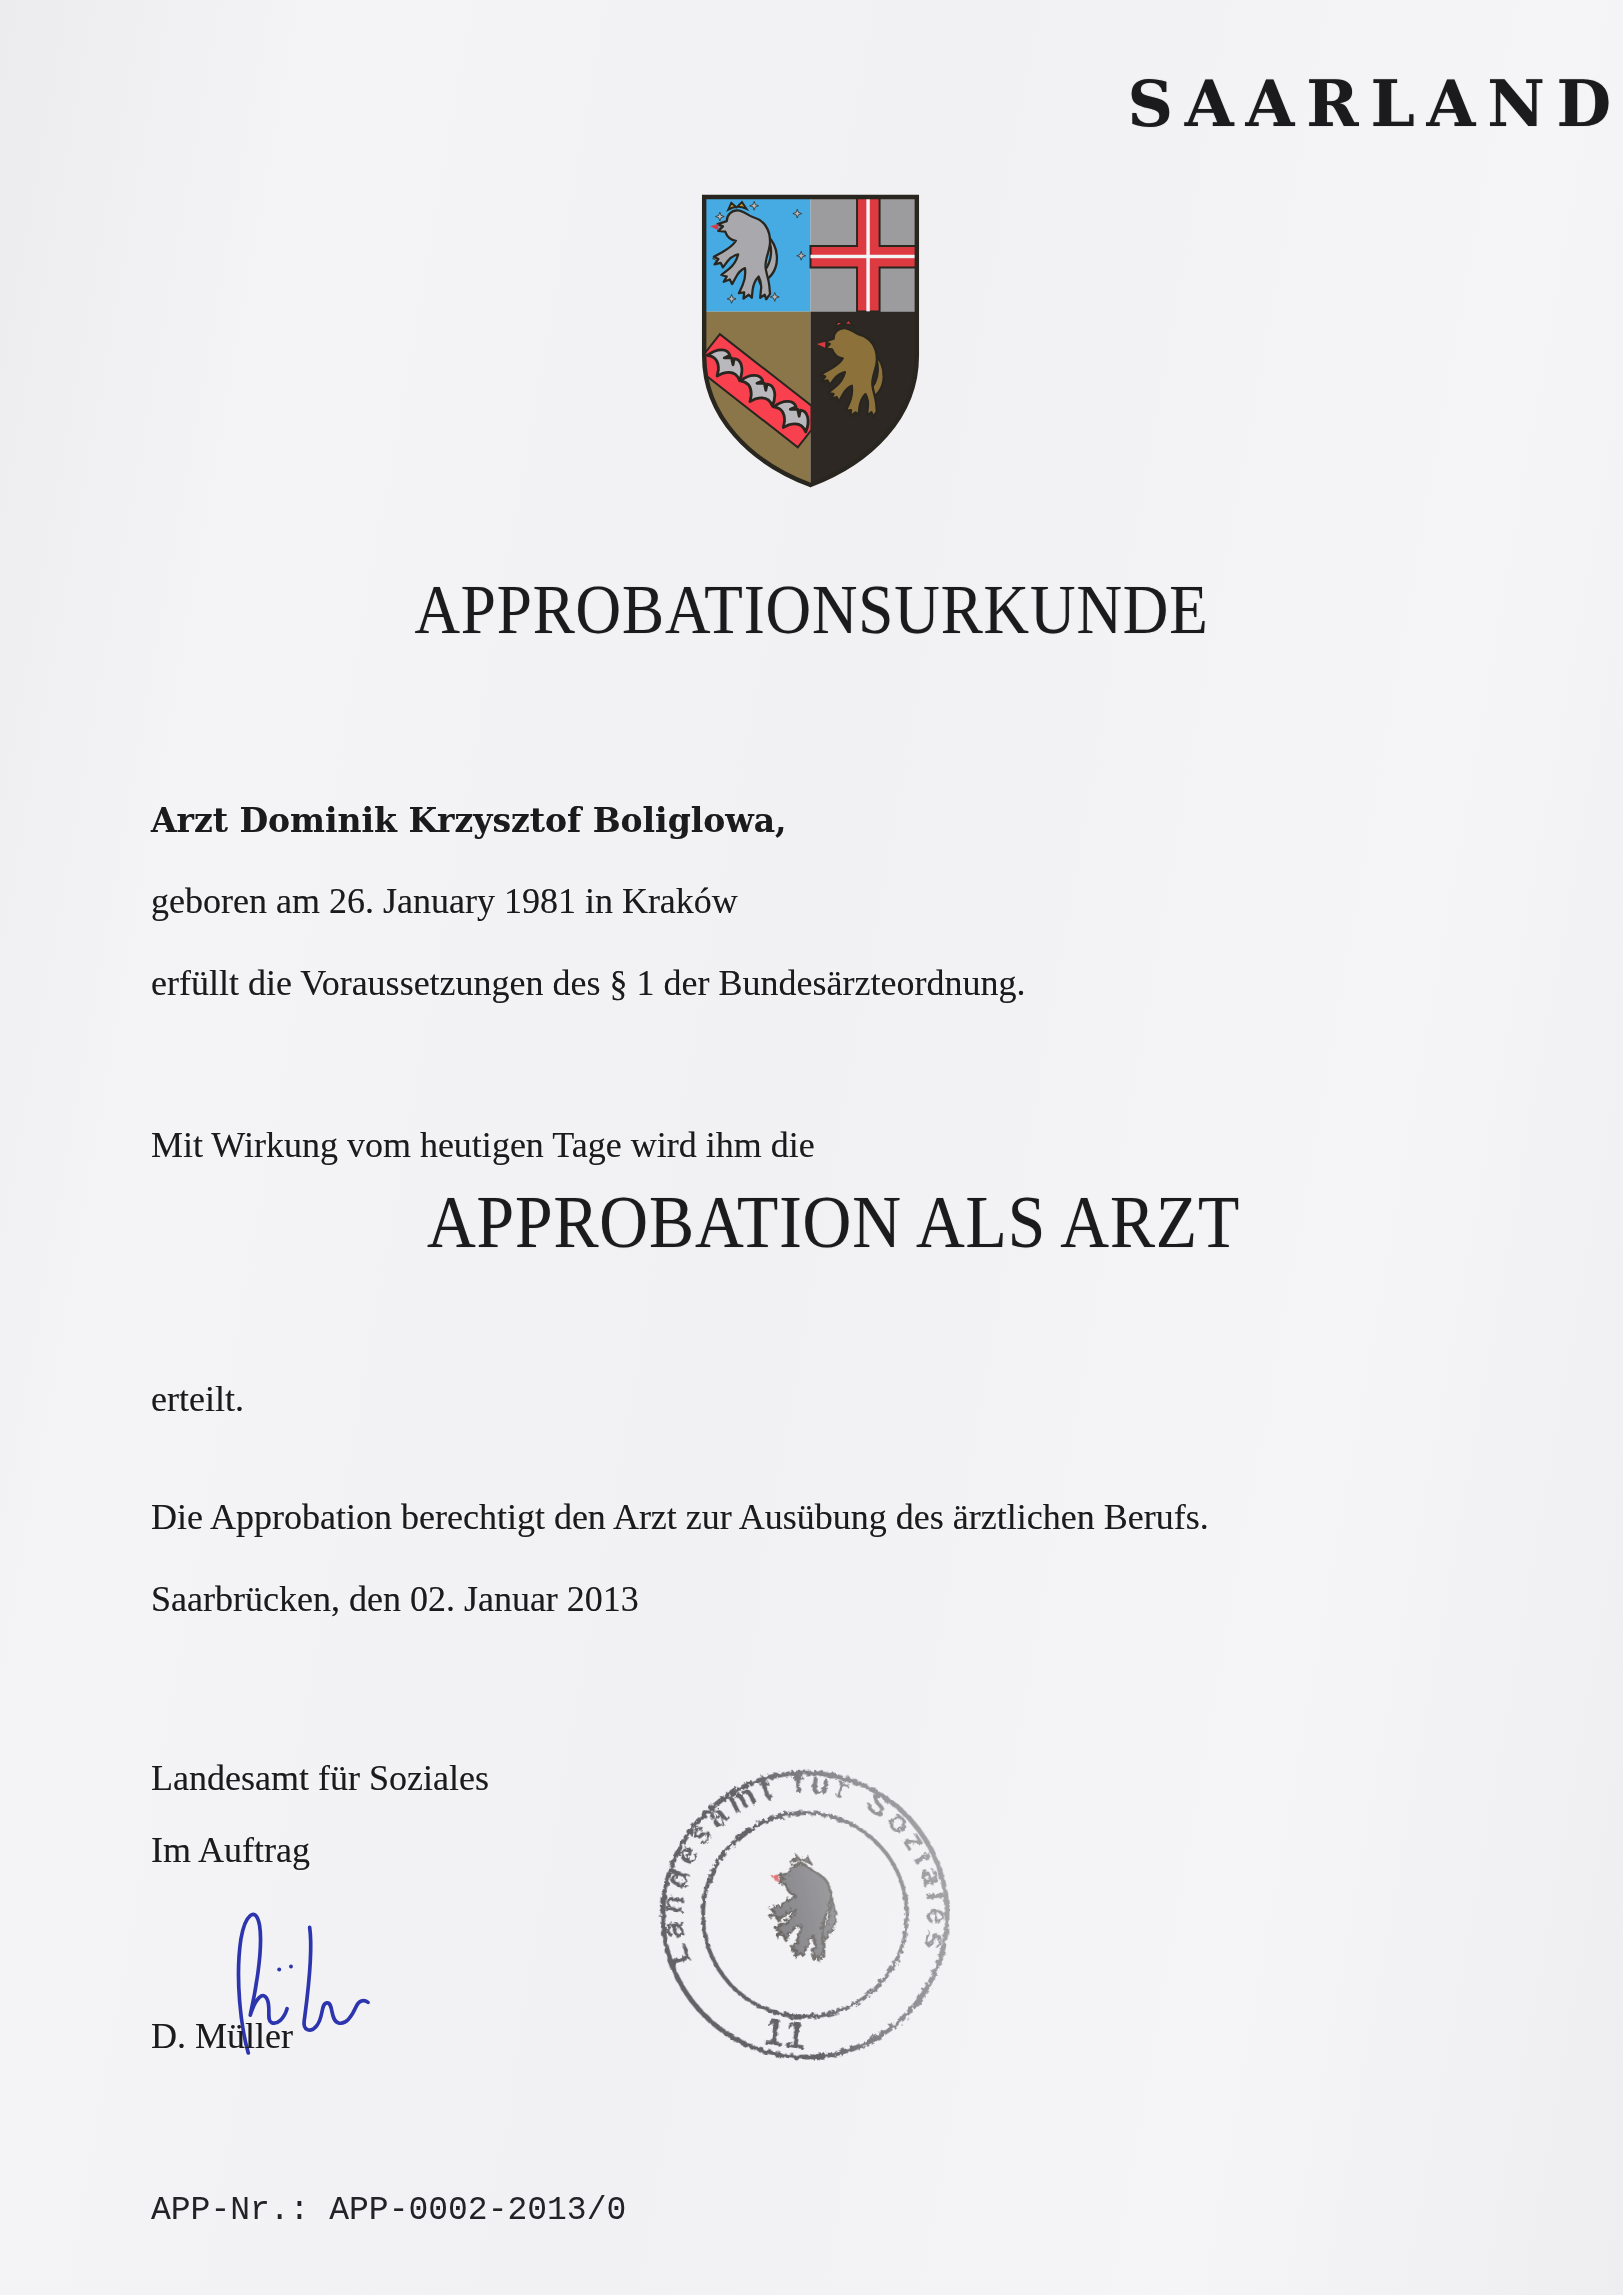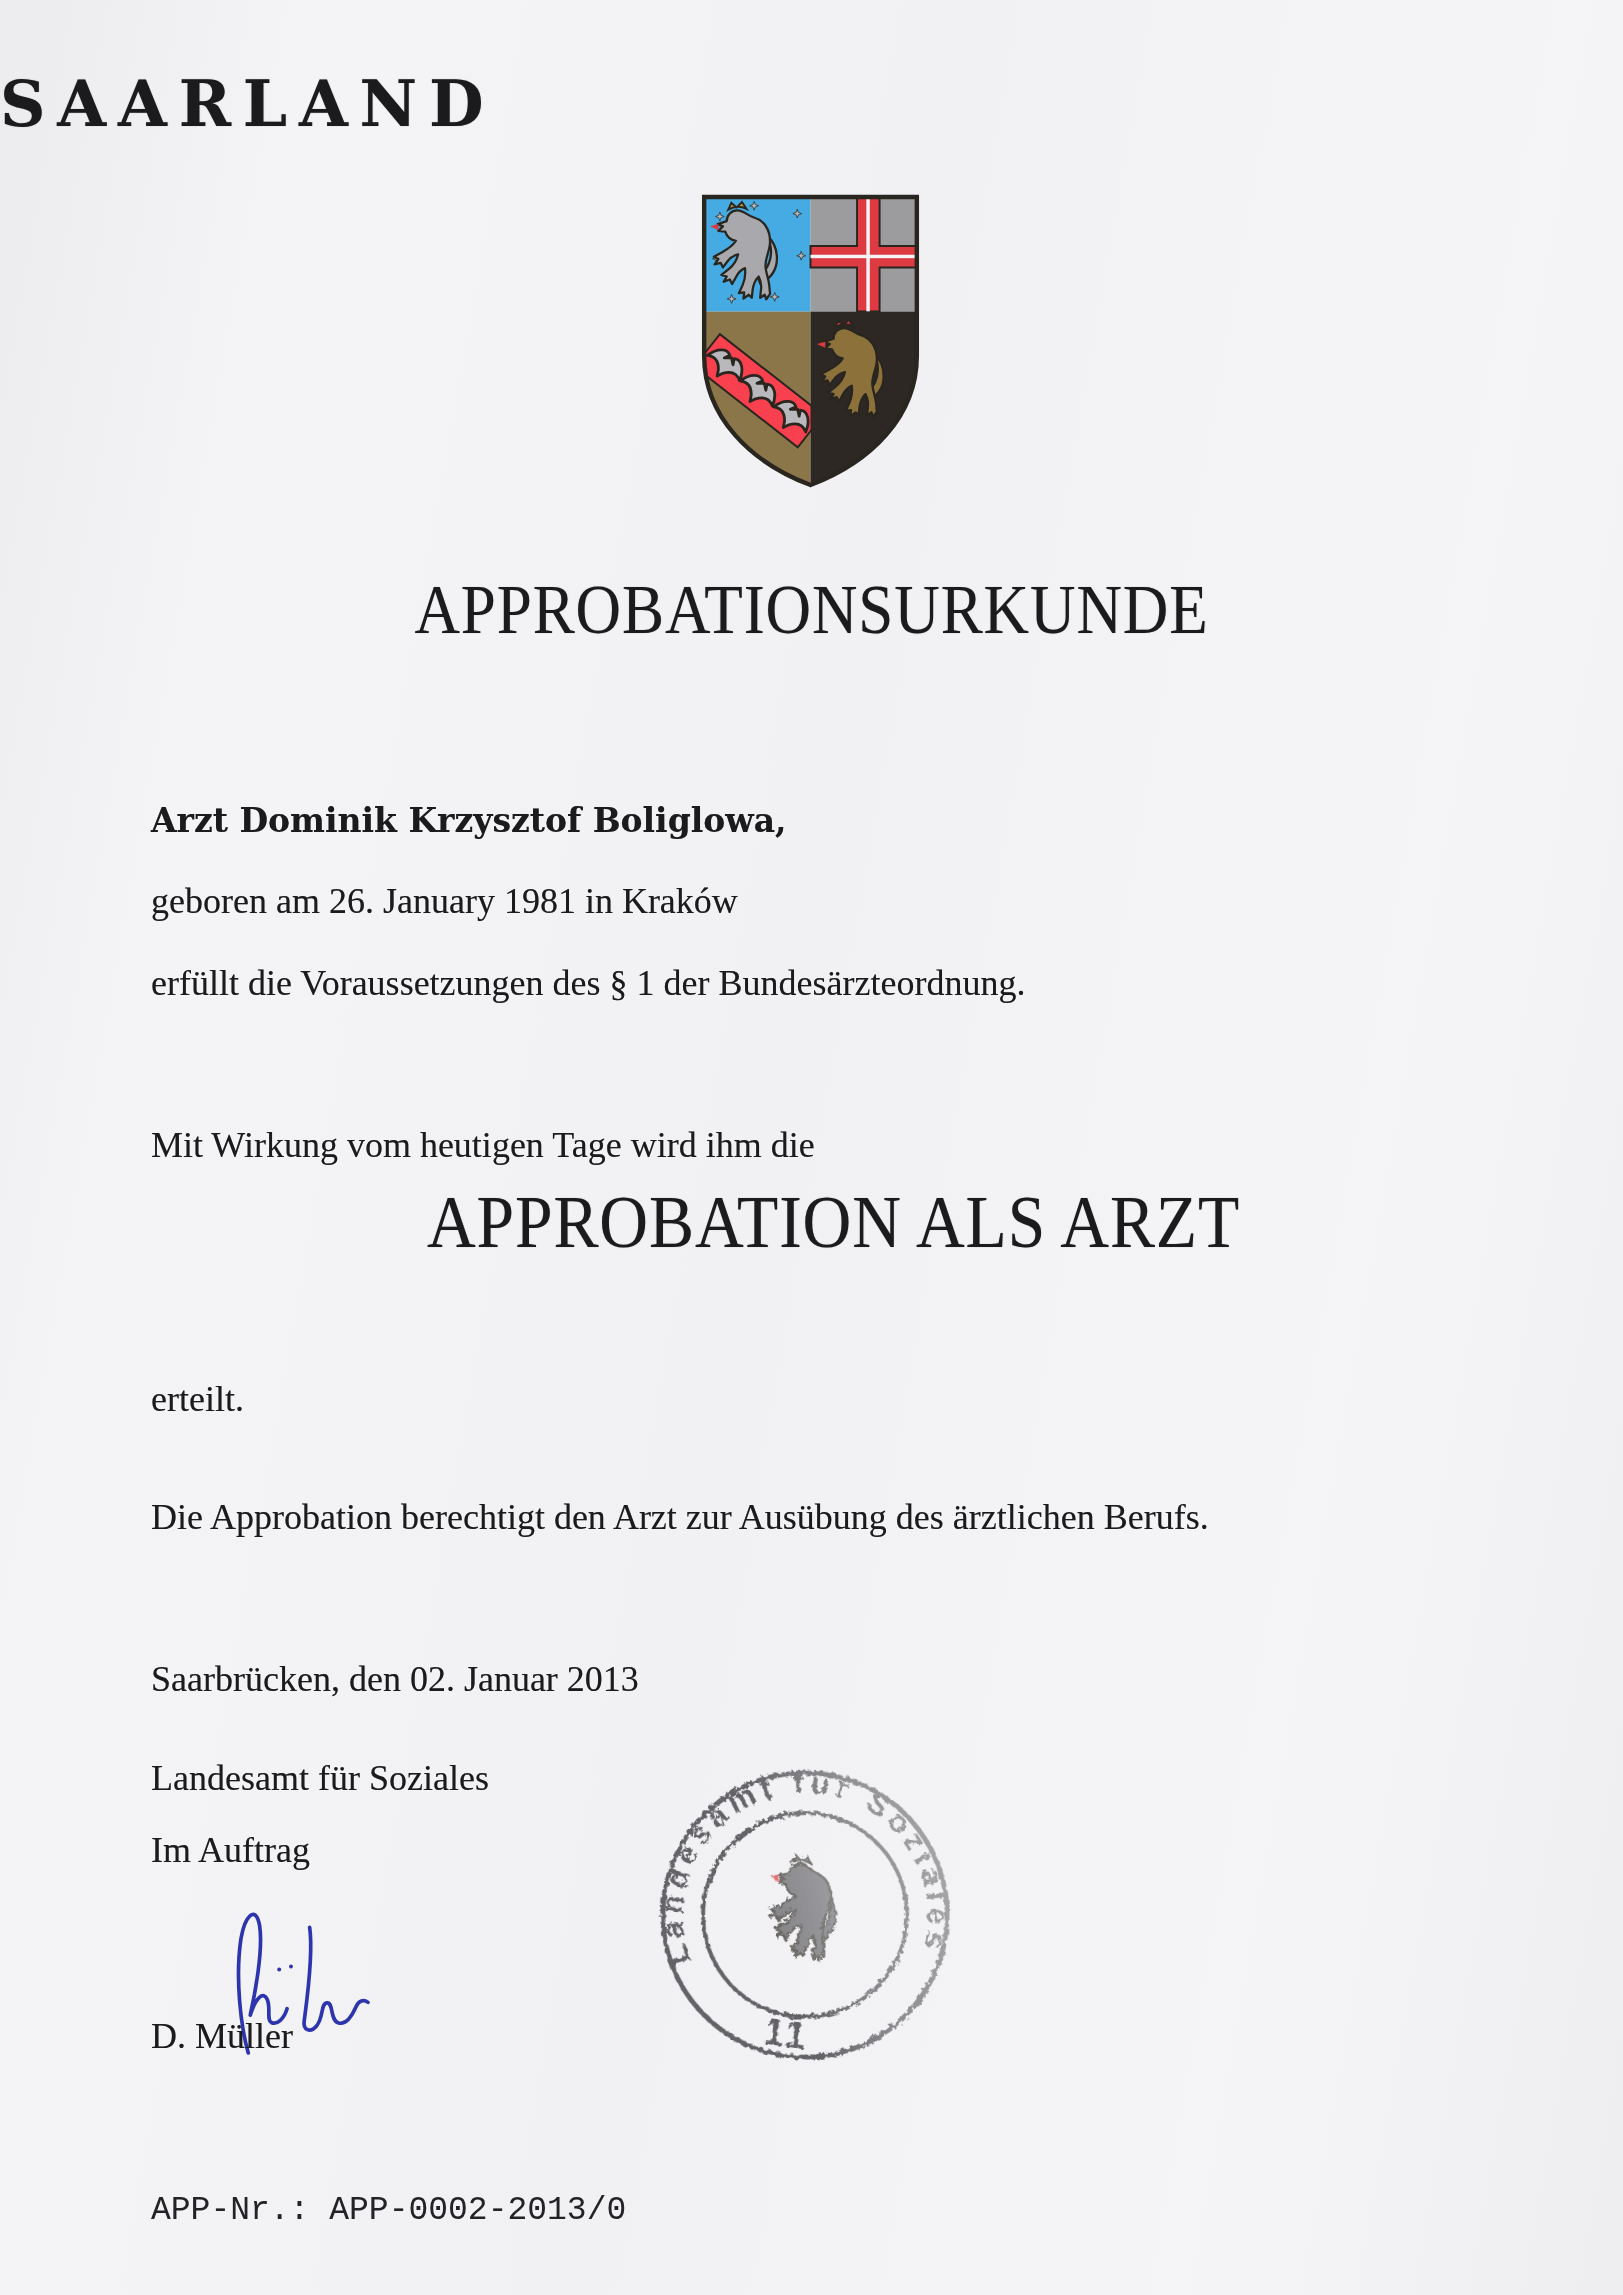--- a/index.html
+++ b/index.html
@@ -13,21 +13,21 @@
       linear-gradient(100deg, #ececef 0%, #f4f4f6 16%, #f1f1f4 48%, #f5f4f6 78%, #eeedf0 100%);
     color: #1b1b1d;
     font-family: "Liberation Serif", serif;
   }
   .page * { box-sizing: border-box; }
 
   .abs { position: absolute; left: 0; width: 100%; margin: 0; }
 
   .state-name {
     top: 73px;
-    text-align: left;
+    text-align: right;
     font-family: "DejaVu Serif", serif;
     font-weight: bold;
     font-size: 63px;
     letter-spacing: 11.8px;
     line-height: 1;
     text-shadow: 0 0 1px rgba(20,20,24,.45);
   }
 
   .coat { position: absolute; left: 701px; top: 194px; }
 
@@ -156,21 +156,21 @@
 
   <p class="body-line name-line" style="top:771px">Arzt Dominik Krzysztof Boliglowa,</p>
   <p class="body-line" style="top:847px">geboren am 26. January 1981 in Kraków</p>
   <p class="body-line" style="top:929px">erfüllt die Voraussetzungen des § 1 der Bundesärzteordnung.</p>
   <p class="body-line" style="top:1091px">Mit Wirkung vom heutigen Tage wird ihm die</p>
 
   <h2 class="abs license-title">APPROBATION ALS ARZT</h2>
 
   <p class="body-line" style="top:1345px">erteilt.</p>
   <p class="body-line" style="top:1463px">Die Approbation berechtigt den Arzt zur Ausübung des ärztlichen Berufs.</p>
-  <p class="body-line" style="top:1625px">Saarbrücken, den 02. Januar 2013</p>
+  <p class="body-line" style="top:1545px">Saarbrücken, den 02. Januar 2013</p>
   <p class="body-line" style="top:1724px">Landesamt für Soziales</p>
   <p class="body-line" style="top:1796px">Im Auftrag</p>
 
   <svg class="signature-svg" width="216" height="177" viewBox="0 0 440 360" aria-hidden="true">
     <g fill="none" stroke="#2c35ae" stroke-width="7.5" stroke-linecap="round" stroke-linejoin="round">
       <path d="M135 352 C120 300 108 200 120 120 C128 72 150 50 158 92 C166 142 148 235 139 275 C150 240 166 224 174 244 C181 262 172 284 182 290 C194 296 208 282 214 262"></path>
       <path d="M260 96 C268 150 255 240 249 286 C246 306 261 312 274 297 C289 279 282 252 295 250 C309 248 301 286 319 291 C334 295 346 277 354 259 C360 245 370 242 379 249"></path>
       <circle cx="198" cy="182" r="4" fill="#2c35ae" stroke="none"></circle>
       <circle cx="222" cy="176" r="4" fill="#2c35ae" stroke="none"></circle>
     </g>

